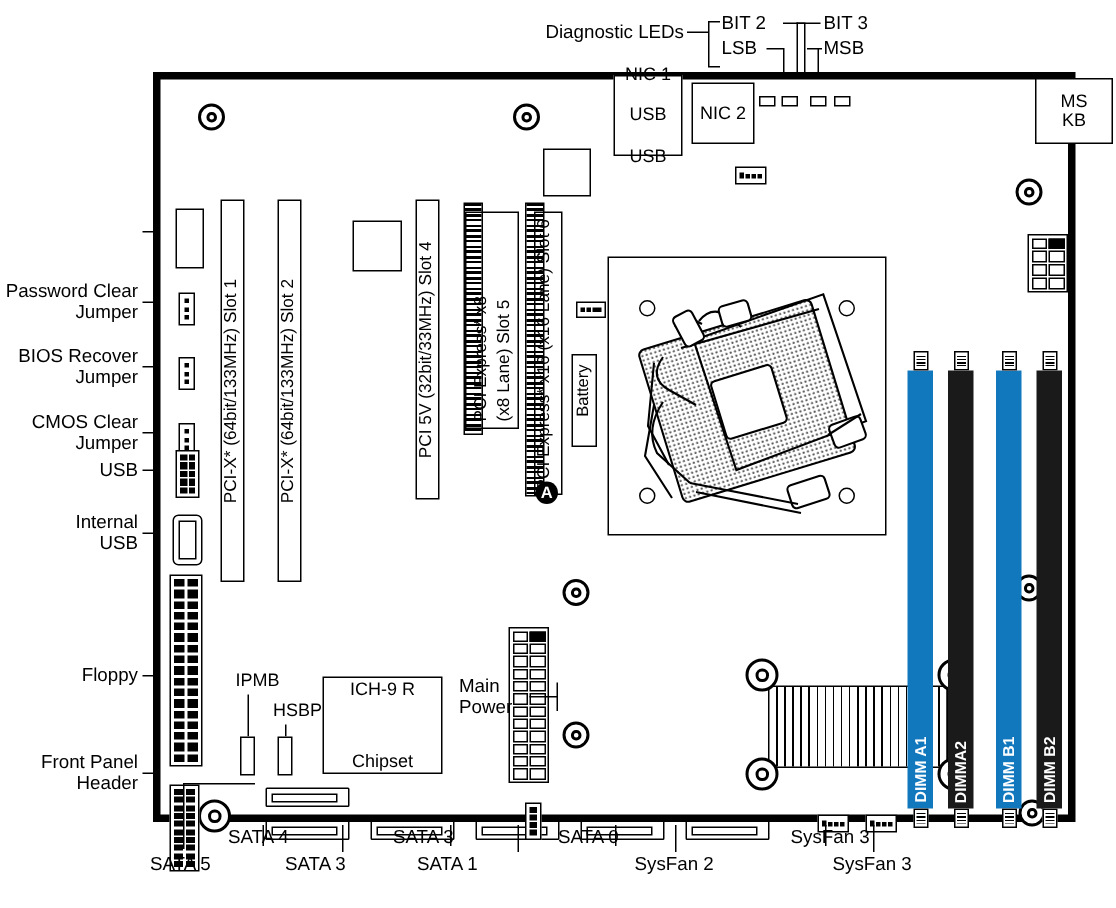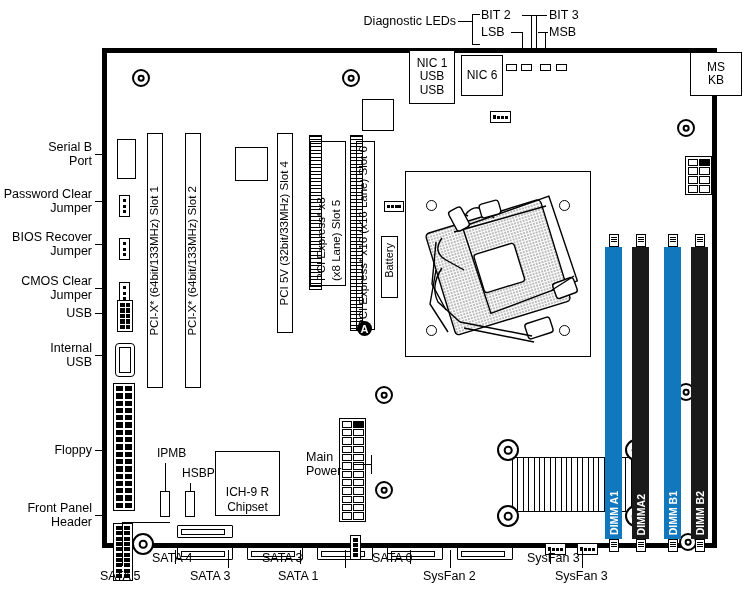--- a/index.html
+++ b/index.html
@@ -131,24 +131,20 @@
   <div class="lbl" style="left:529px;top:110px;">SysFan 1</div>
   <div class="ln hln" style="left:511px;top:117px;width:16px;"></div>
 
   <div class="lbl" style="left:404px;top:148px;">CPUFan 1</div>
   <div class="ln hln" style="left:388px;top:155px;width:14px;"></div>
   <div class="ln vln" style="left:388px;top:155px;height:41px;"></div>
 
   <div class="lbl r" style="left:610px;top:157px;width:68px;">CPU Power</div>
   <div class="ln hln" style="left:680px;top:164px;width:15px;"></div>
 
-  <div class="lbl r" style="left:10px;top:140px;width:82px;">
-    <span>Serial B</span><br>
-    <span>Port</span>
-  </div>
   <div class="ln hln" style="left:95px;top:154px;width:23px;"></div>
 
   <div class="lbl r" style="left:0px;top:187px;width:92px;">
     <span>Password Clear</span><br>
     <span>Jumper</span>
   </div>
   <div class="ln hln" style="left:95px;top:201px;width:21px;"></div>
 
   <div class="lbl r" style="left:0px;top:230px;width:92px;">
     <span>BIOS Recover</span><br>
@@ -373,21 +369,21 @@
         </g>
       </svg>
     </div>
 
     <div class="comb" style="left:405px;top:404px;width:120px;height:55px;"></div>
     <div class="hole" style="left:390px;top:386px;width:22px;height:22px;"></div>
     <div class="hole" style="left:518px;top:386px;width:22px;height:22px;"></div>
     <div class="hole" style="left:390px;top:452px;width:22px;height:22px;"></div>
     <div class="hole" style="left:518px;top:452px;width:22px;height:22px;"></div>
 
-    <div class="box" style="left:108px;top:398px;width:65px;height:65px;display:flex;flex-direction:column;align-items:center;justify-content:flex-end;font-size:12px;line-height:1.25;">
+    <div class="box" style="left:108px;top:398px;width:80px;height:65px;display:flex;flex-direction:column;align-items:center;justify-content:space-between;font-size:12px;line-height:1.25;">
       <span>ICH-9 R</span>
       <span>Chipset</span>
     </div>
 
     <div class="lbl" style="left:50px;top:394px;font-size:12px;">IPMB</div>
     <div class="ln vln" style="left:58px;top:410px;height:28px;"></div>
     <div class="box" style="left:53px;top:438px;width:10px;height:26px;"></div>
 
     <div class="lbl" style="left:75px;top:414px;font-size:12px;">HSBP</div>
     <div class="ln vln" style="left:83px;top:430px;height:8px;"></div>
@@ -480,27 +476,27 @@
     </div>
     <div class="fan" style="left:470px;top:490px;width:21px;height:12px;">
       <i class="first"></i>
         <i></i>
         <i></i>
         <i></i>
     </div>
 
   </div>
 
-  <div class="io" style="left:409px;top:50px;width:46px;height:54px;">
+  <div class="io" style="left:409px;top:50px;width:46px;height:54px;gap:14px;">
     <span>NIC 1</span>
     <span>USB</span>
     <span>USB</span>
   </div>
   <div class="io" style="left:461px;top:55px;width:42px;height:41px;">
-    <span>NIC 6</span>
+    <span>NIC 2</span>
   </div>
 
   <div class="led" style="left:506px;top:64px;width:11px;height:7px;"></div>
   <div class="led" style="left:521px;top:64px;width:11px;height:7px;"></div>
   <div class="led" style="left:540px;top:64px;width:11px;height:7px;"></div>
   <div class="led" style="left:556px;top:64px;width:11px;height:7px;"></div>
 
 
   <div class="io" style="left:690px;top:52px;width:52px;height:44px;">
     <span>MS</span>

